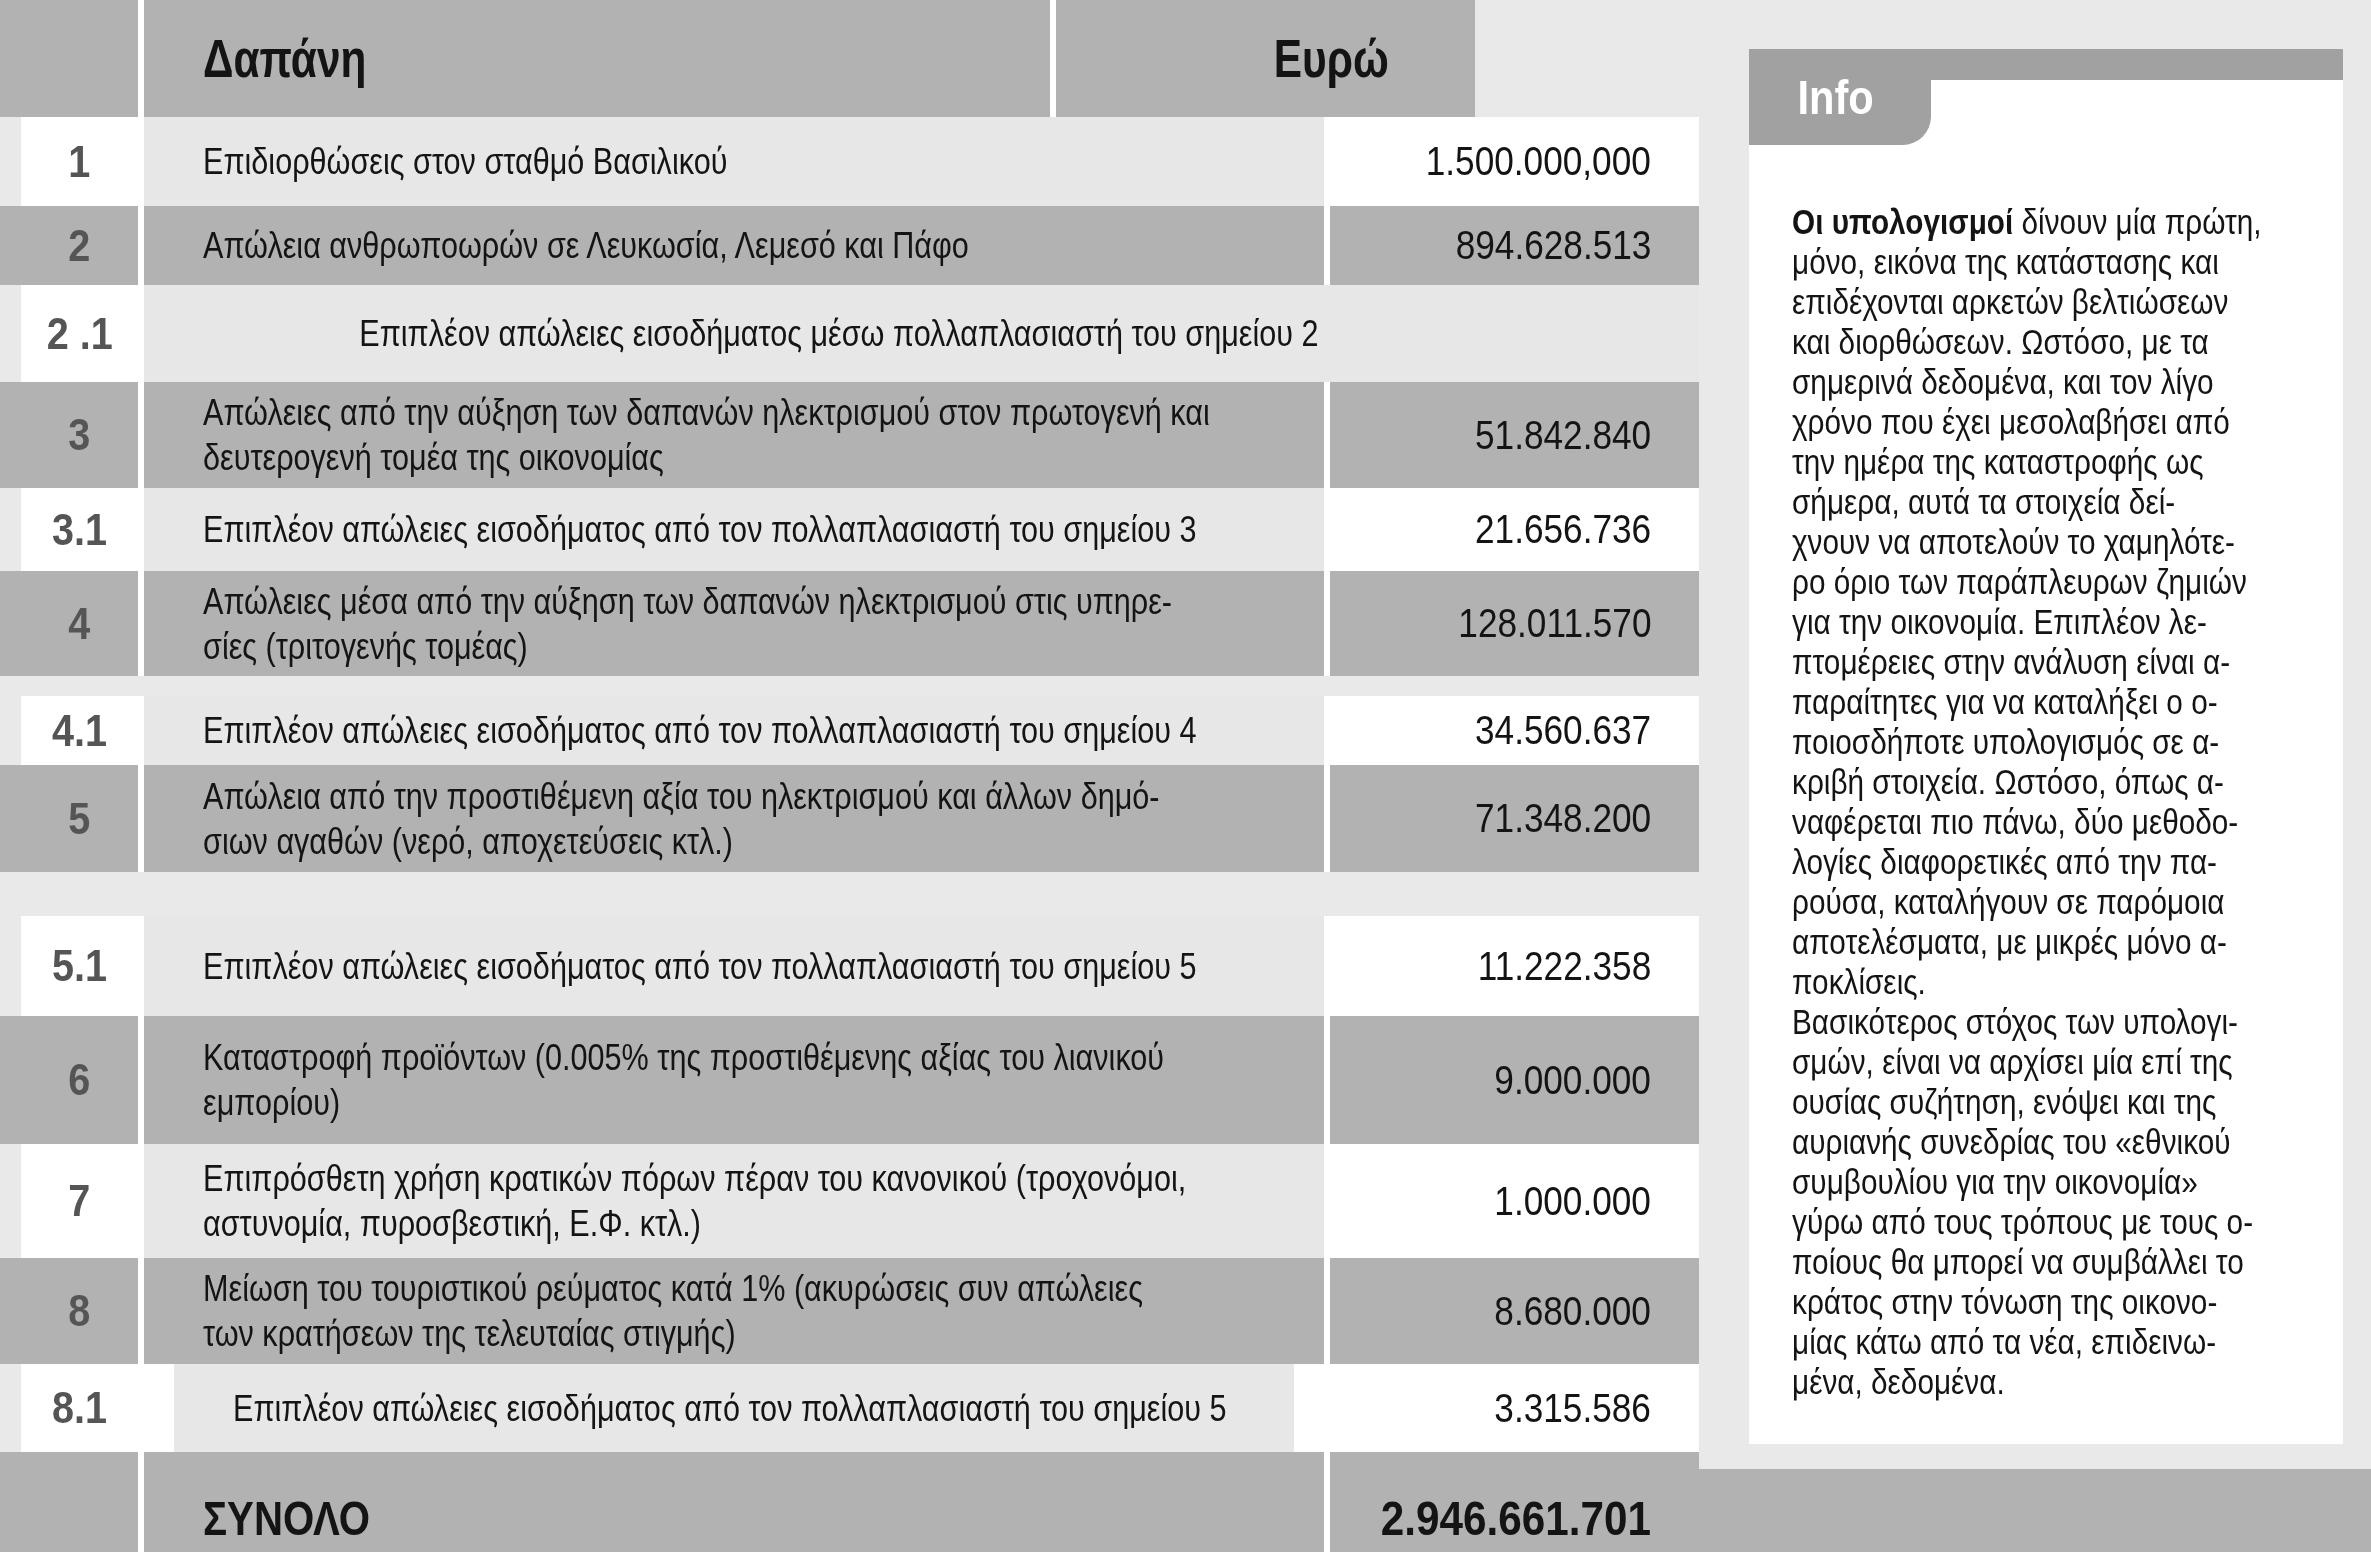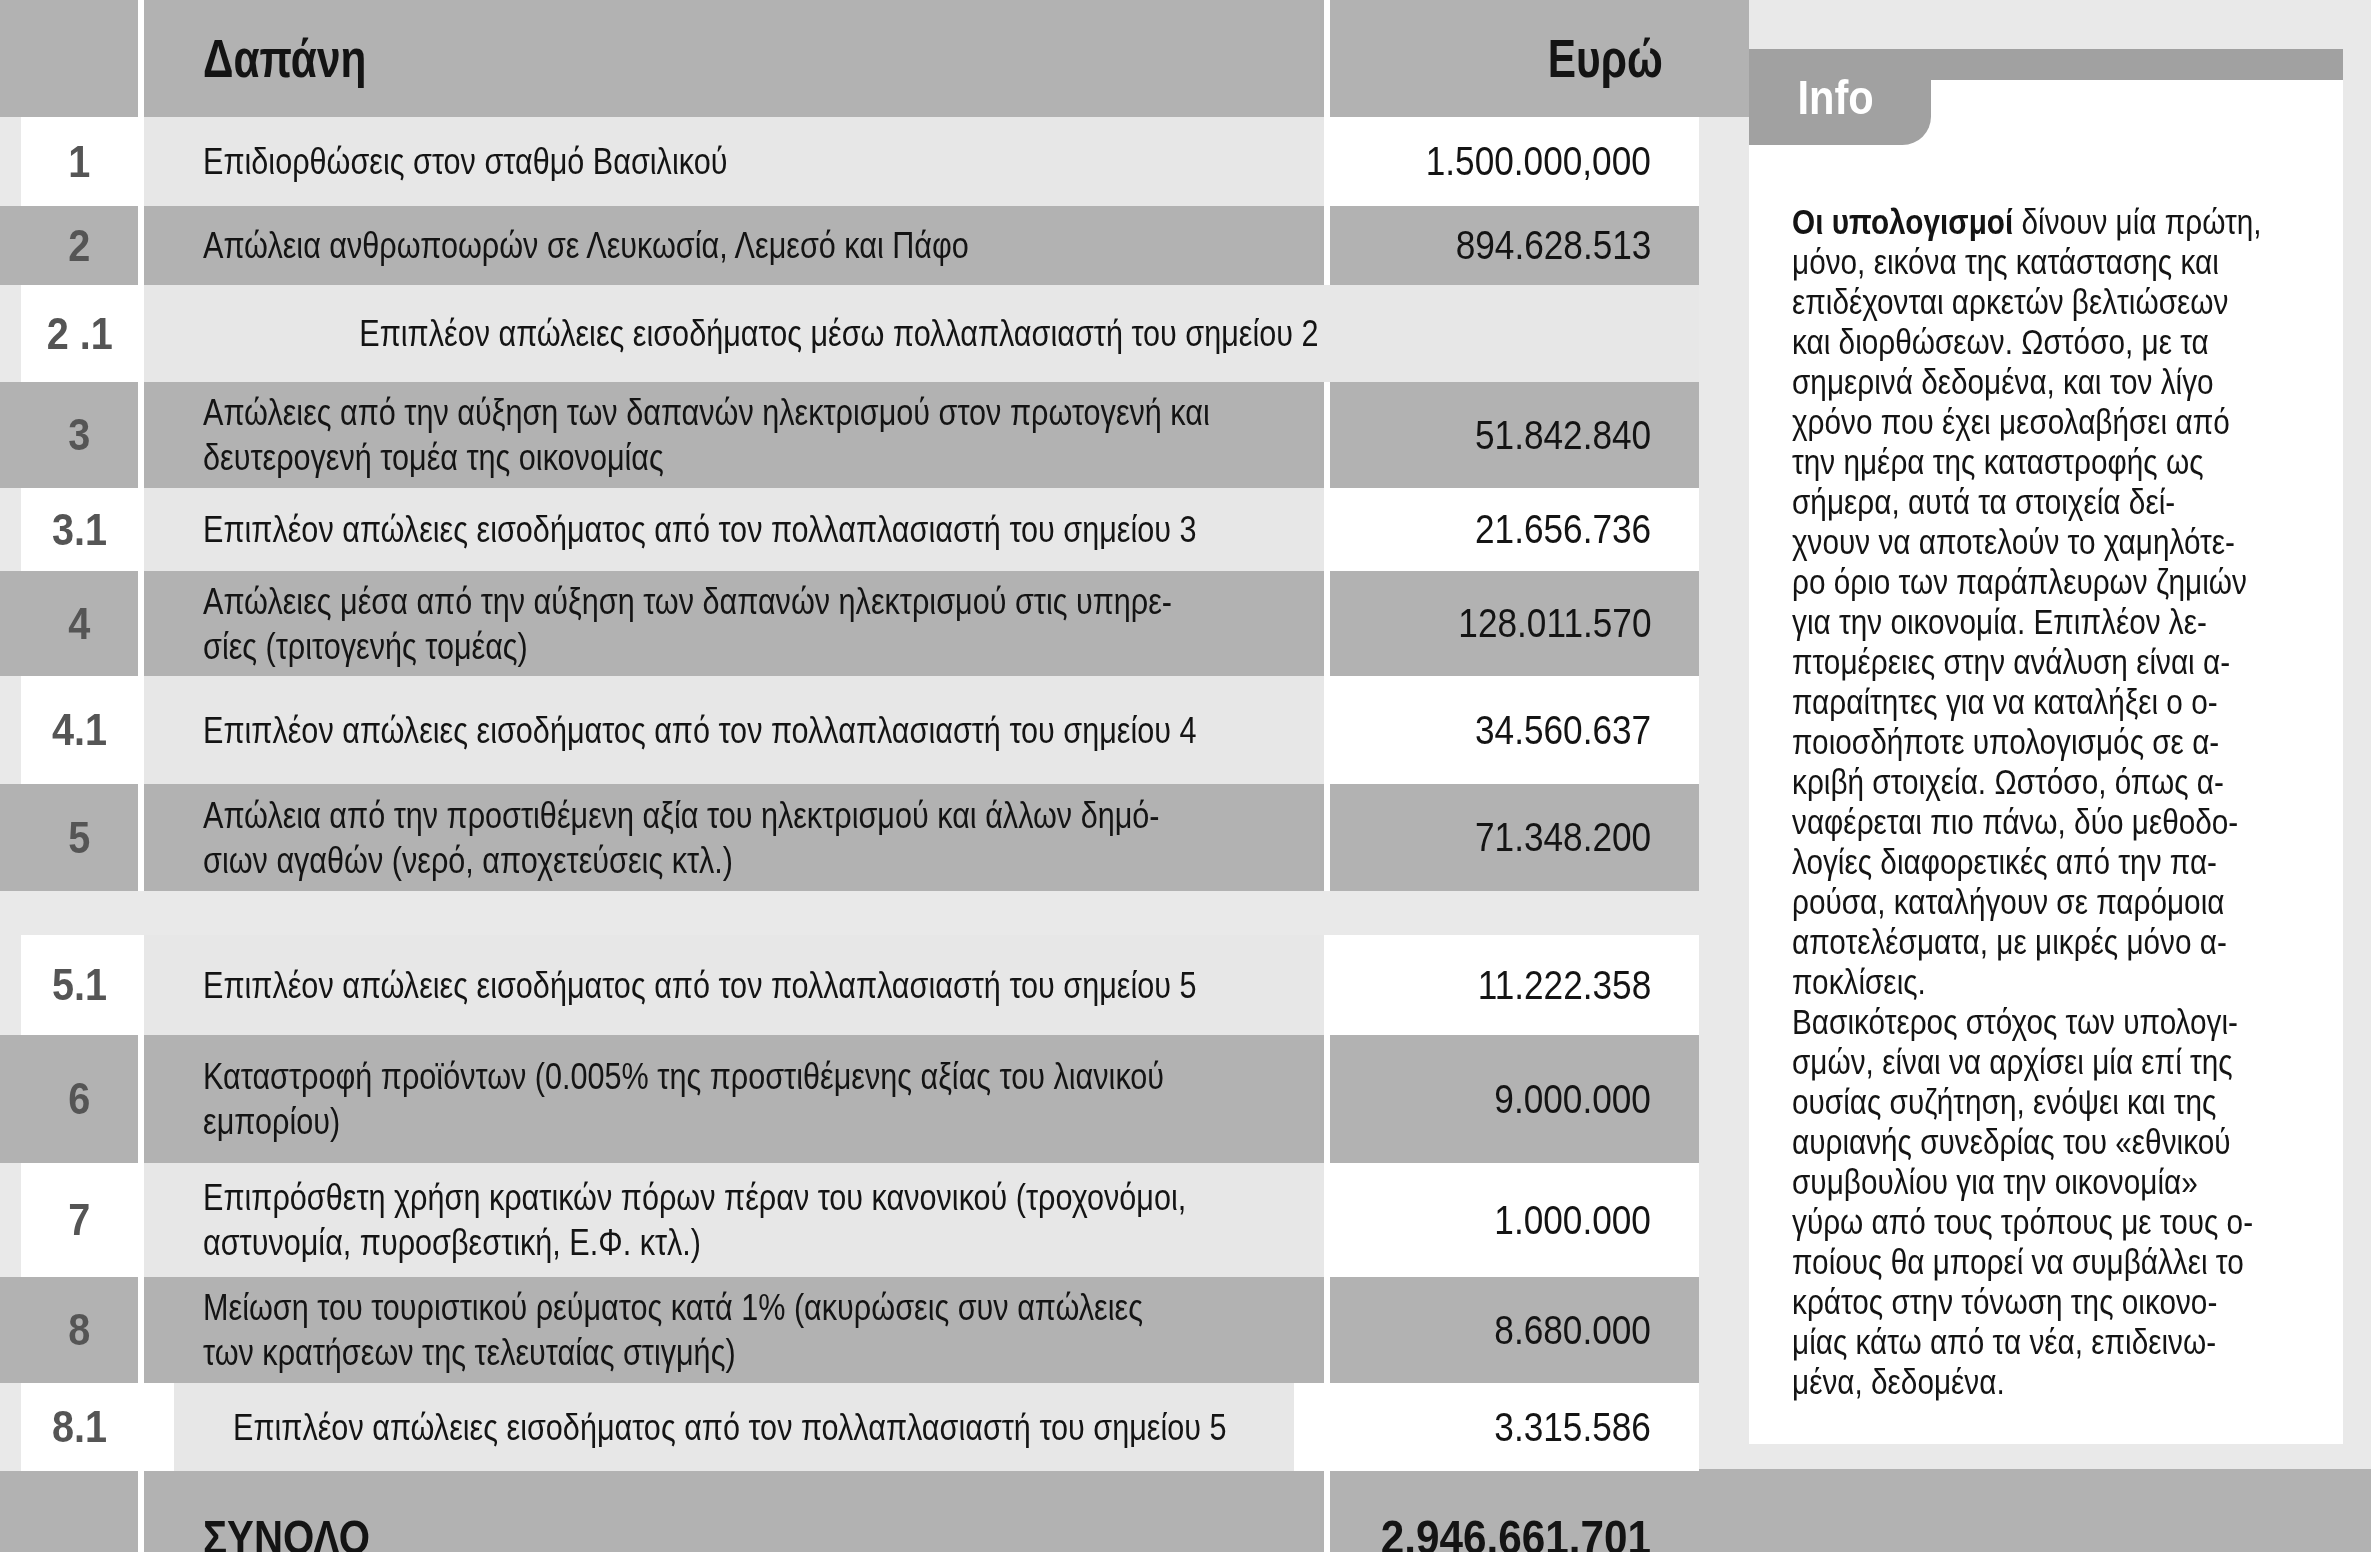--- a/index.html
+++ b/index.html
@@ -23,21 +23,21 @@
   .row.light .val{background:#ffffff}
   .row.dark .num{background:#b2b2b2;border-left:21px solid #b2b2b2}
   .row.dark .desc{background:#b2b2b2}
   .row.dark .val{background:#b2b2b2}
 
   .numtext{font-weight:bold;font-size:44px;color:#555555;transform:scaleX(.9)}
   .line{font-size:36px;line-height:45px;white-space:nowrap;transform:scaleX(.85);transform-origin:left center}
   .valtext{font-size:40px;white-space:nowrap;transform:scaleX(.88);transform-origin:right center}
 
   
-  .header-row{height:117px;width:1749px}
+  .header-row{height:117px;width:1475px}
   .header-row .cell{background:#b2b2b2}
   .header-row .val{flex:0 0 419px;width:419px;padding-right:86px}
   .hlabel{font-weight:bold;font-size:53px;white-space:nowrap;transform:scaleX(.8);transform-origin:left center}
   .hlabel.euro{transform-origin:right center}
 
   
   .total-row{height:132px}
   .total-row .num{background:#b2b2b2;border-left:21px solid #b2b2b2}
   .total-row .desc,.total-row .val{background:#b2b2b2}
   .total-label{font-weight:bold;font-size:49px;white-space:nowrap;transform:scaleX(.82);transform-origin:left center}
@@ -129,21 +129,21 @@
           <div class="numtext">4</div>
         </div>
         <div class="cell desc">
           <div class="line">Απώλειες μέσα από την αύξηση των δαπανών ηλεκτρισμού στις υπηρε-</div>
           <div class="line">σίες (τριτογενής τομέας)</div>
         </div>
         <div class="cell val">
           <div class="valtext">128.011.570</div>
         </div>
       </div>
-      <div class="row light" style="height: 108px;">
+      <div class="row light" style="height: 69px; margin-top: 20px;">
         <div class="cell num">
           <div class="numtext">4.1</div>
         </div>
         <div class="cell desc">
           <div class="line">Επιπλέον απώλειες εισοδήματος από τον πολλαπλασιαστή του σημείου 4</div>
         </div>
         <div class="cell val">
           <div class="valtext">34.560.637</div>
         </div>
       </div>

